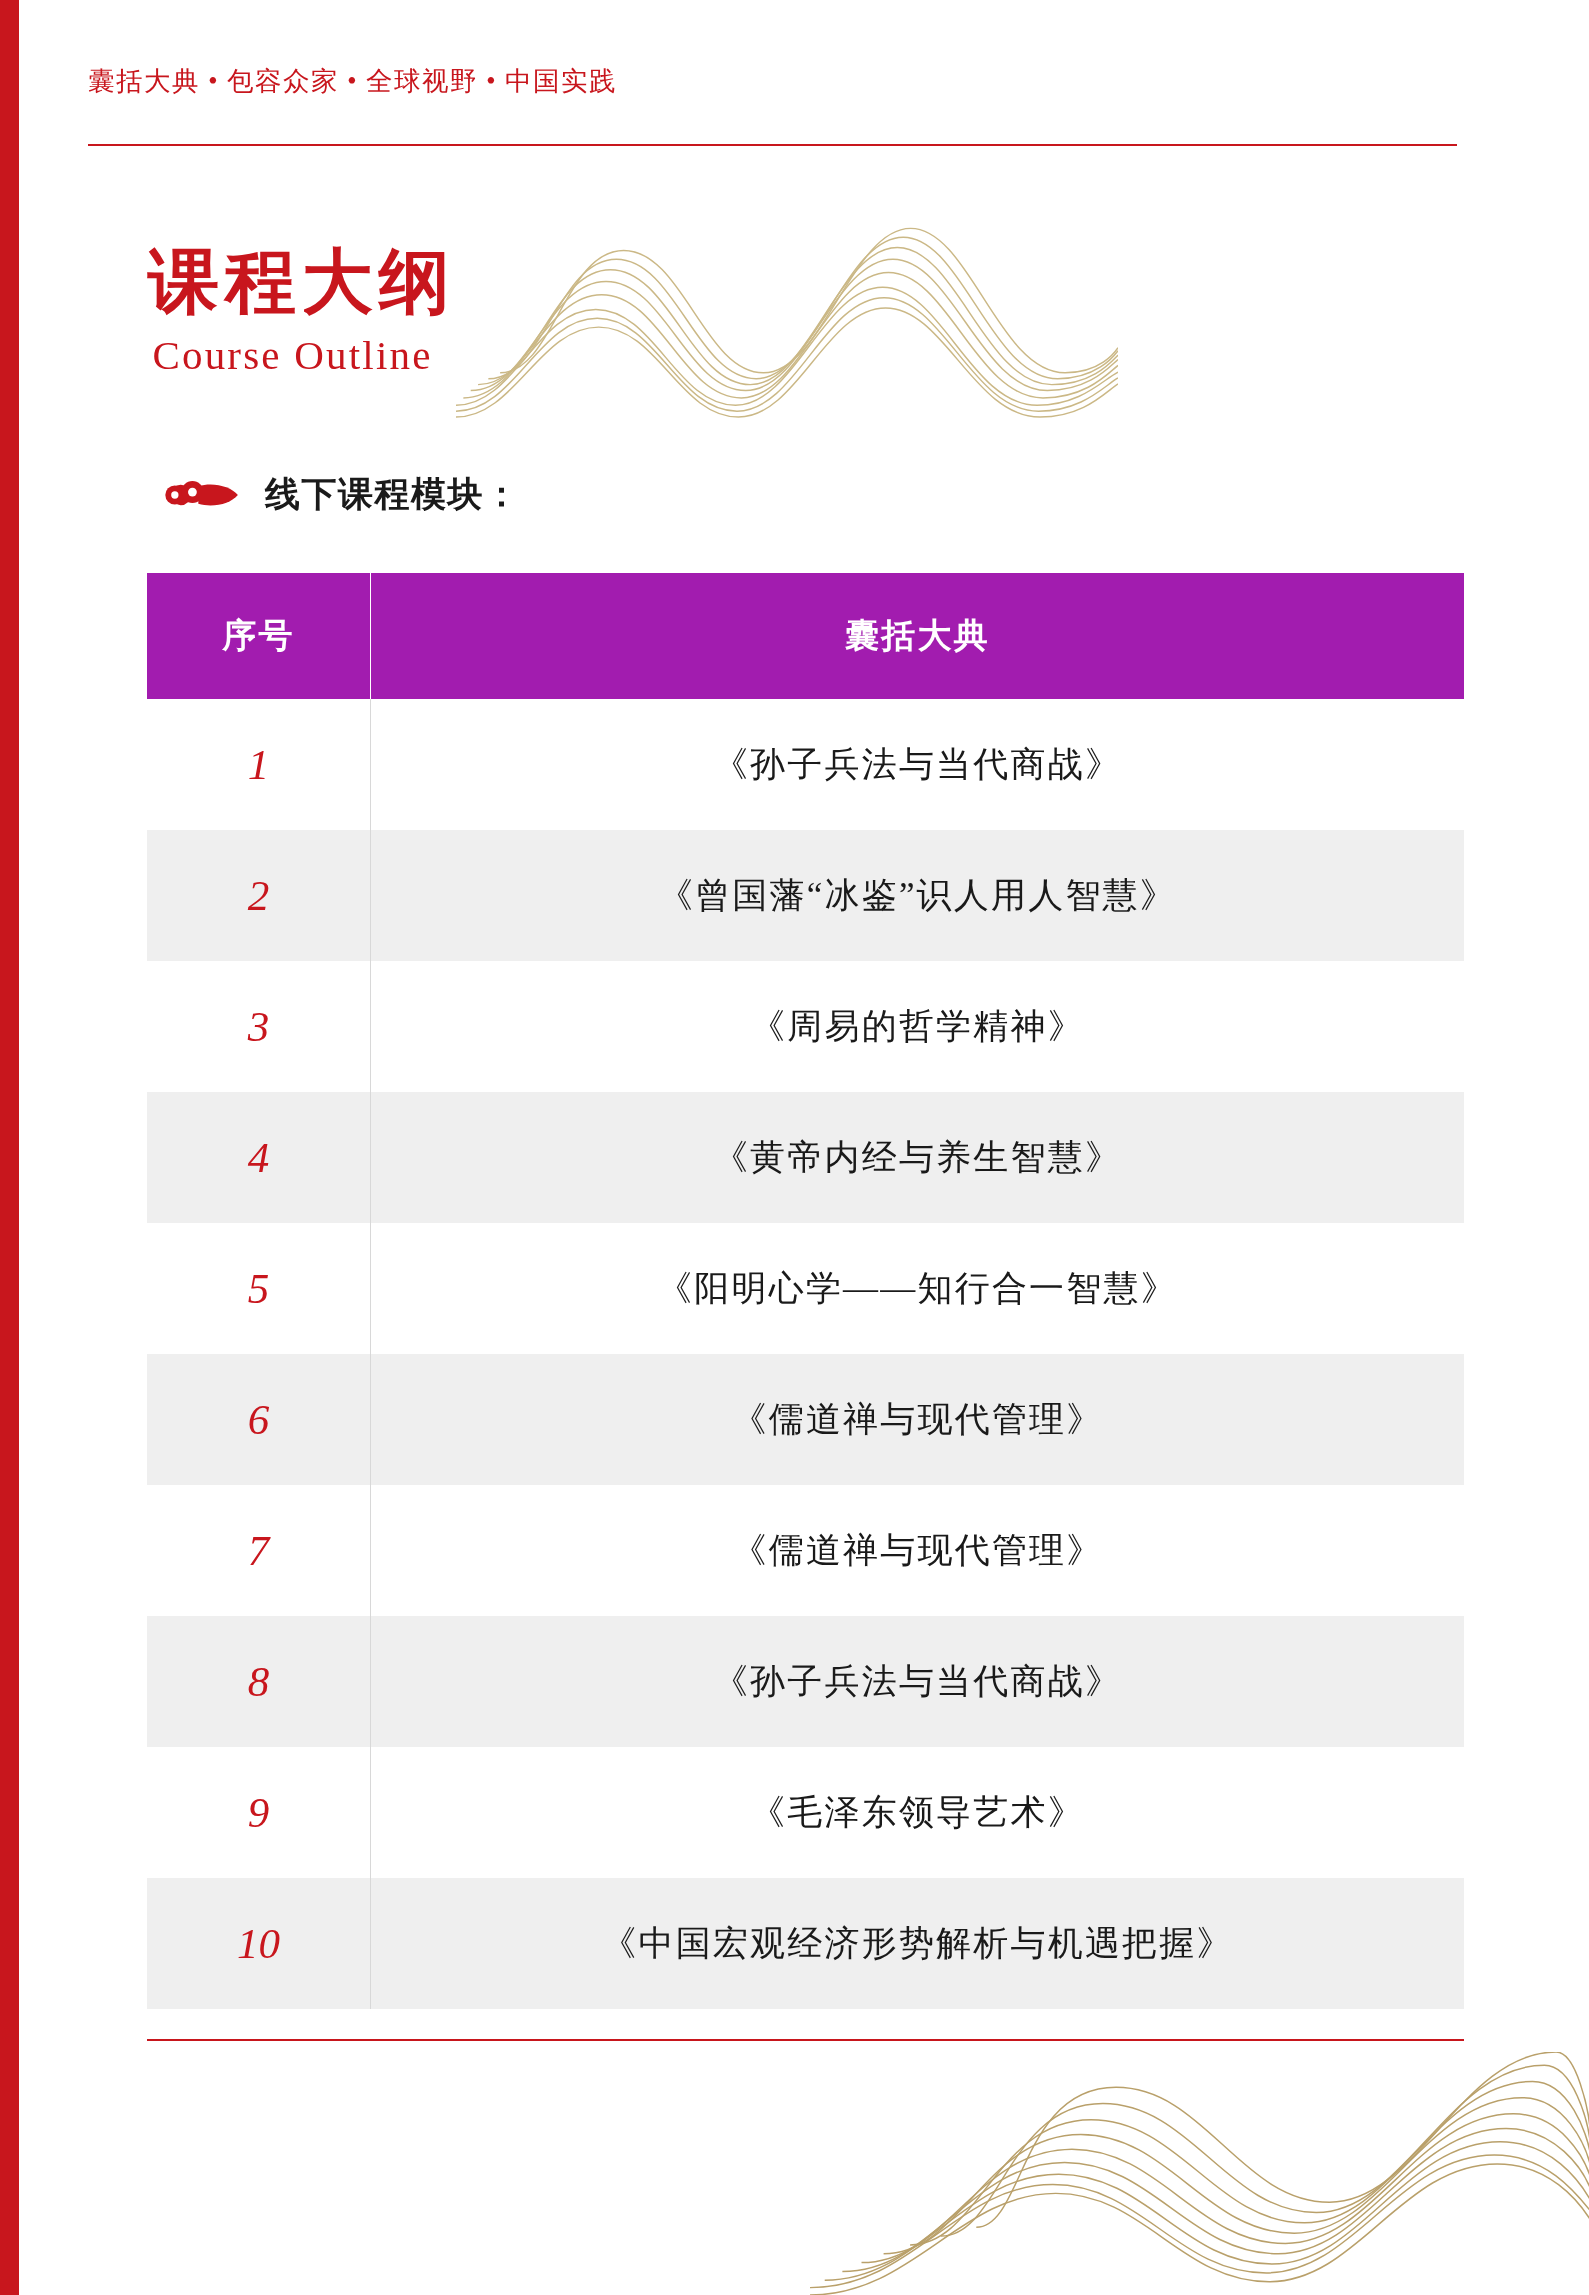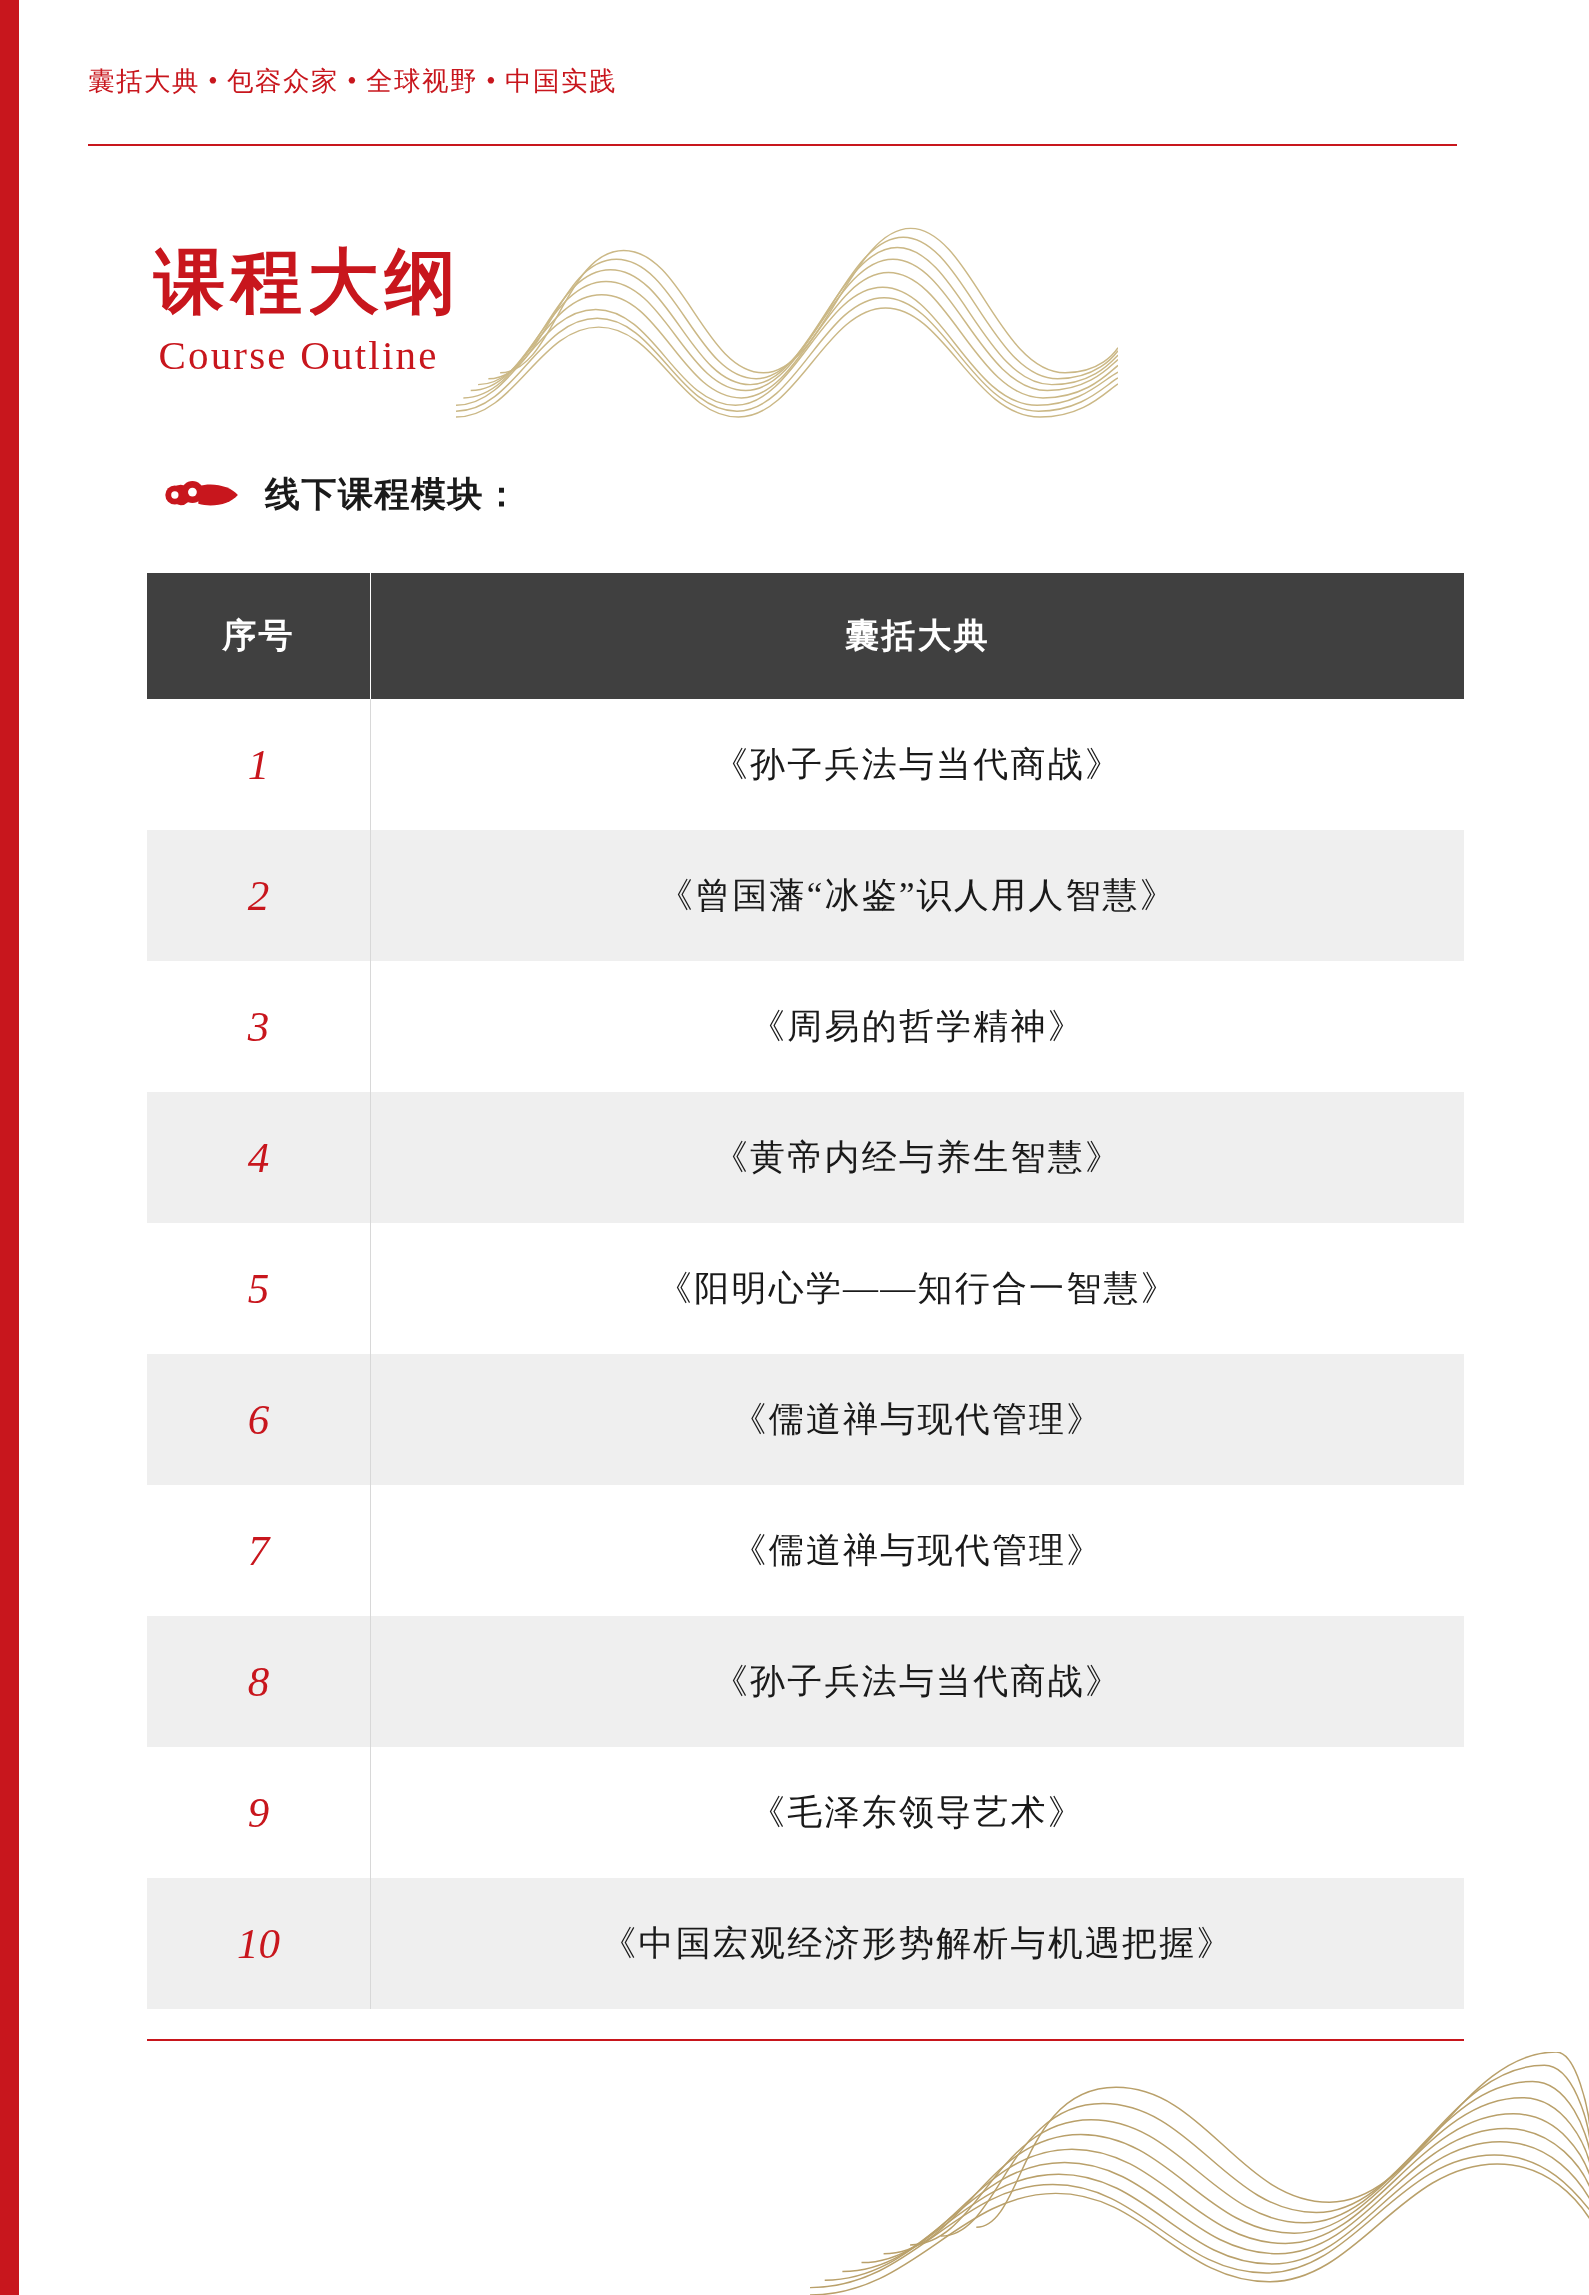--- a/index.html
+++ b/index.html
@@ -47,21 +47,21 @@
     left: 88px;
     top: 144px;
     width: 1369px;
     height: 2.2px;
     background: #c8161d;
   }
 
   
   .title-block {
     position: absolute;
-    left: 154px;
+    left: 148px;
     top: 243px;
     width: 1104px;
   }
   .title-cn {
     font-family: "Liberation Serif", serif;
     font-size: 71px;
     font-weight: bold;
     color: #c8161d;
     letter-spacing: 5.9px;
     line-height: 1.1;
@@ -113,21 +113,21 @@
     left: 147px;
     top: 573px;
     width: 1317px;
   }
   table.outline {
     border-collapse: collapse;
     width: 1317px;
     table-layout: fixed;
   }
   table.outline th {
-    background: #404040;
+    background: #a21caf;
     color: #ffffff;
     font-family: "Liberation Serif", serif;
     font-size: 34px;
     font-weight: bold;
     letter-spacing: 2.2px;
     height: 124px;
     vertical-align: middle;
     text-align: center;
   }
   table.outline th.th-no {

